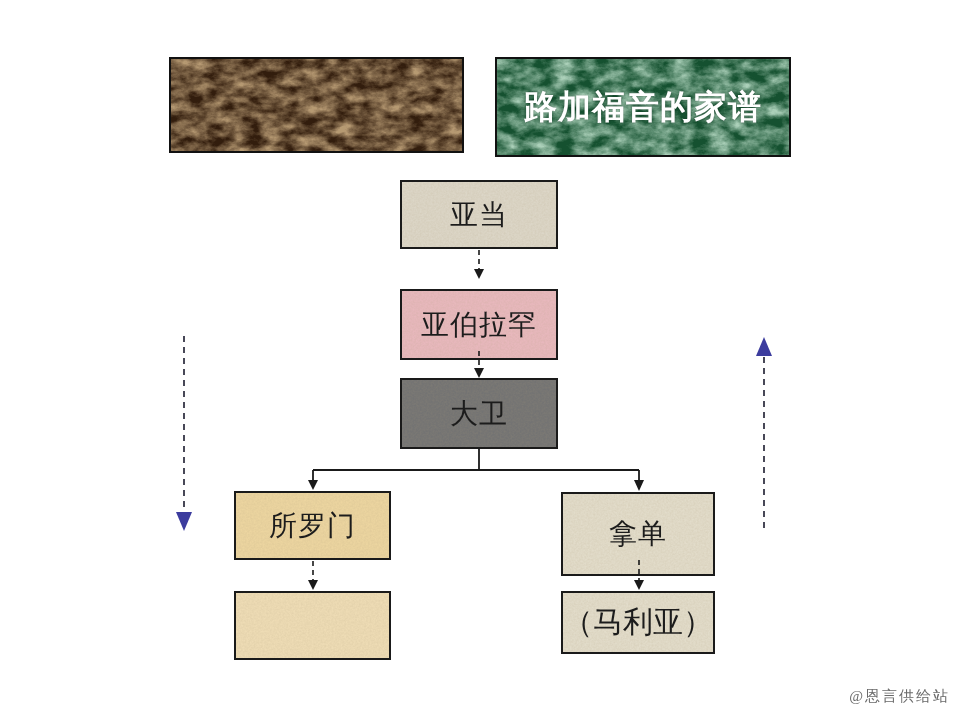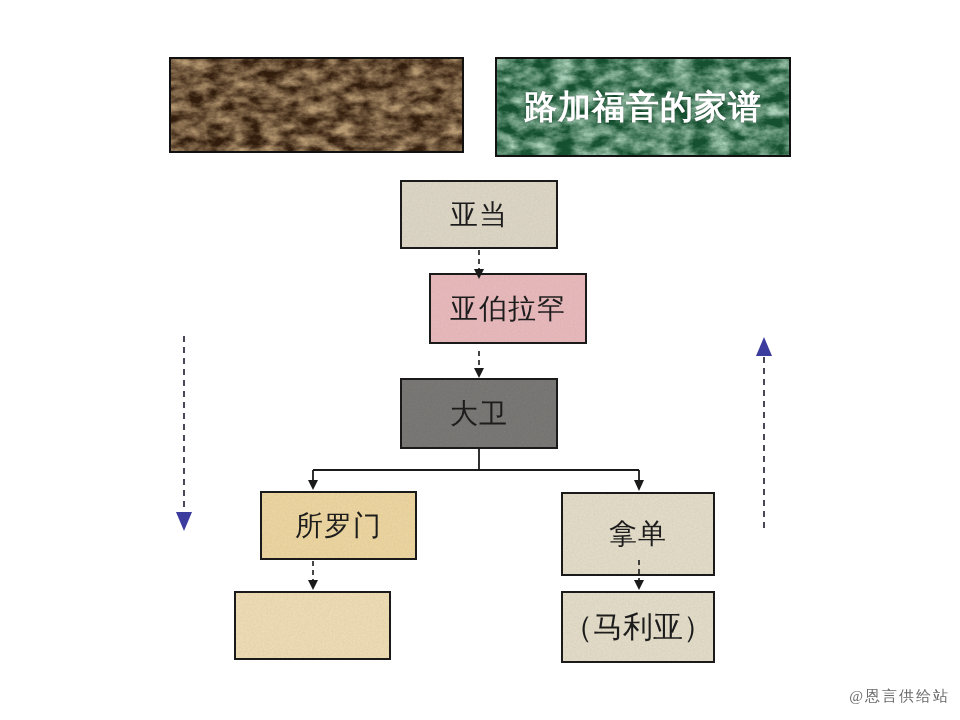--- a/index.html
+++ b/index.html
@@ -60,26 +60,26 @@
   .node-label {
     position: relative;
     z-index: 1;
     color: #1c1c1c;
     font-size: 28px;
     font-weight: 500;
     white-space: nowrap;
     letter-spacing: 1px;
   }
   .node-adam    { left: 400px; top: 180px; width: 158px; height: 69px; }
-  .node-abraham { left: 400px; top: 273px; width: 158px; height: 71px; margin-left: 29px; }
+  .node-abraham { left: 400px; top: 289px; width: 158px; height: 71px; }
   .node-david   { left: 400px; top: 378px; width: 158px; height: 71px; }
   .node-solomon { left: 234px; top: 491px; width: 157px; height: 69px; }
   .node-nathan  { left: 561px; top: 492px; width: 154px; height: 84px; }
   .node-joseph  { left: 234px; top: 591px; width: 157px; height: 69px; }
-  .node-mary    { left: 561px; top: 591px; width: 154px; height: 72px; }
+  .node-mary    { left: 561px; top: 591px; width: 154px; height: 63px; }
   .node-mary .node-label { font-size: 30px; letter-spacing: 0; }
   
   #connectors {
     position: absolute;
     left: 0; top: 0;
     width: 960px; height: 720px;
     pointer-events: none;
   }
   
   .watermark {
@@ -144,21 +144,21 @@
     <span class="node-label">亚伯拉罕</span>
   </div>
 
   <div class="node node-david" style="background-color: #737373; text-align: right;">
     <svg class="tex" preserveAspectRatio="none">
       <rect width="100%" height="100%" filter="url(#f-grain)"></rect>
     </svg>
     <span class="node-label">大卫</span>
   </div>
 
-  <div class="node node-solomon" style="background-color: rgb(236, 213, 160); margin-left: 26px;">
+  <div class="node node-solomon" style="background-color: rgb(236, 213, 160);">
     <svg class="tex" preserveAspectRatio="none">
       <rect width="100%" height="100%" filter="url(#f-grain)"></rect>
     </svg>
     <span class="node-label">所罗门</span>
   </div>
 
   <div class="node node-nathan" style="background-color: rgb(226, 220, 202);">
     <svg class="tex" preserveAspectRatio="none">
       <rect width="100%" height="100%" filter="url(#f-grain)"></rect>
     </svg>

